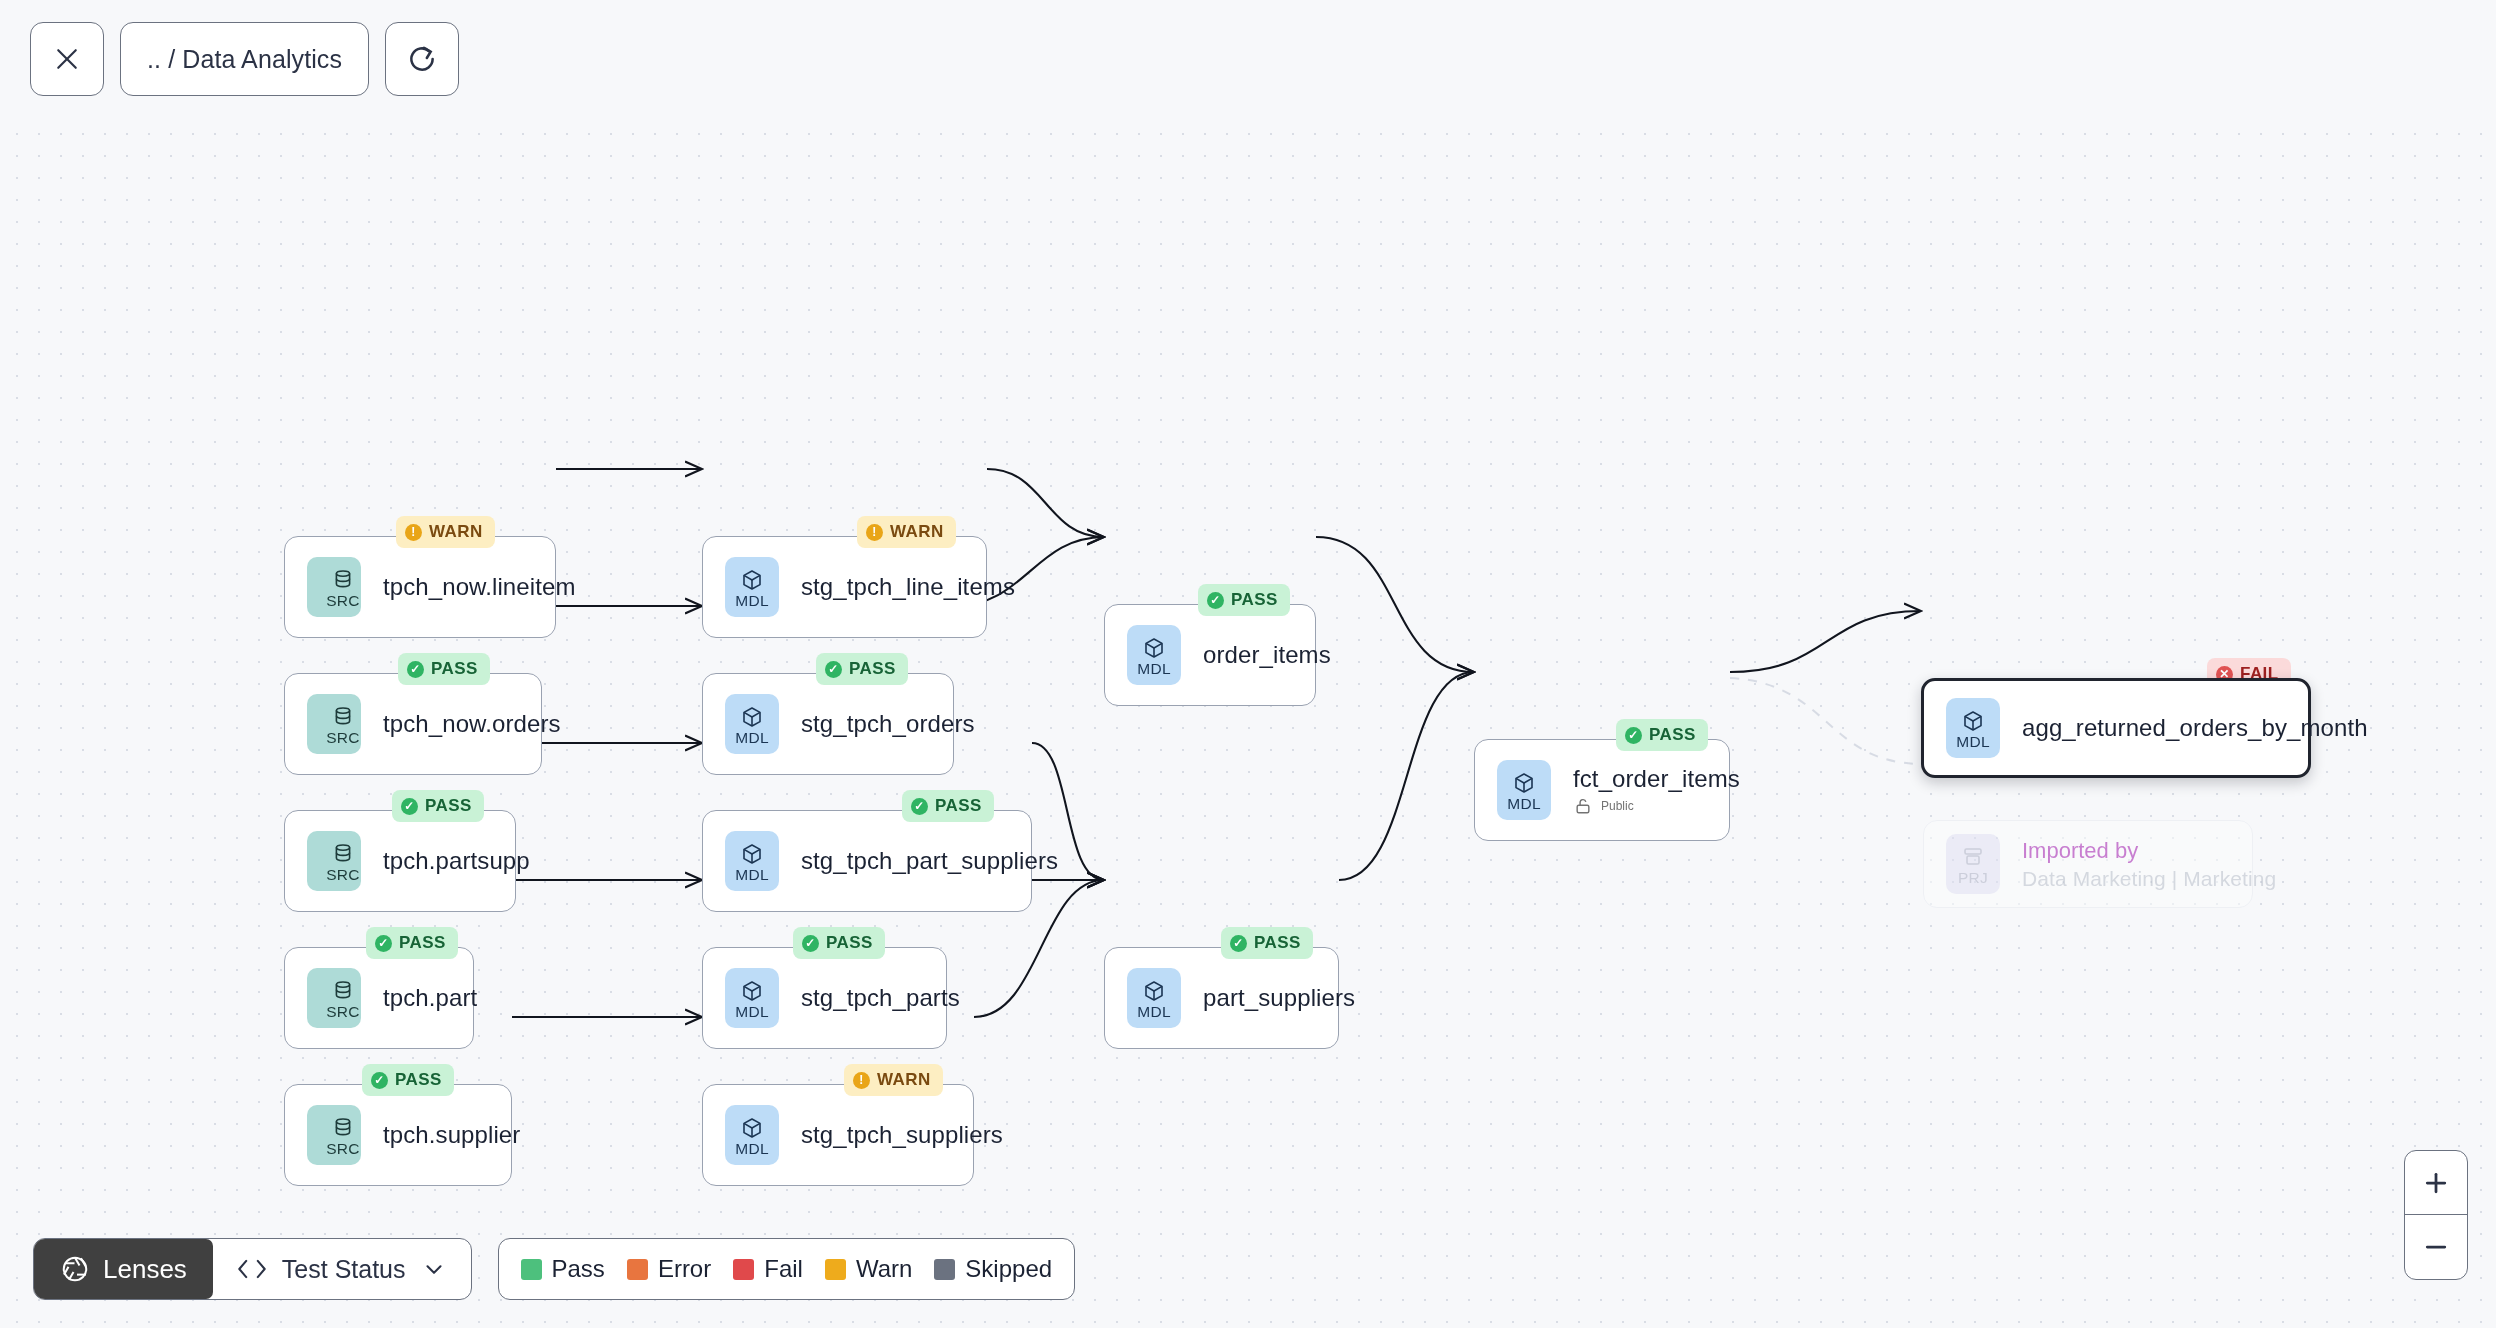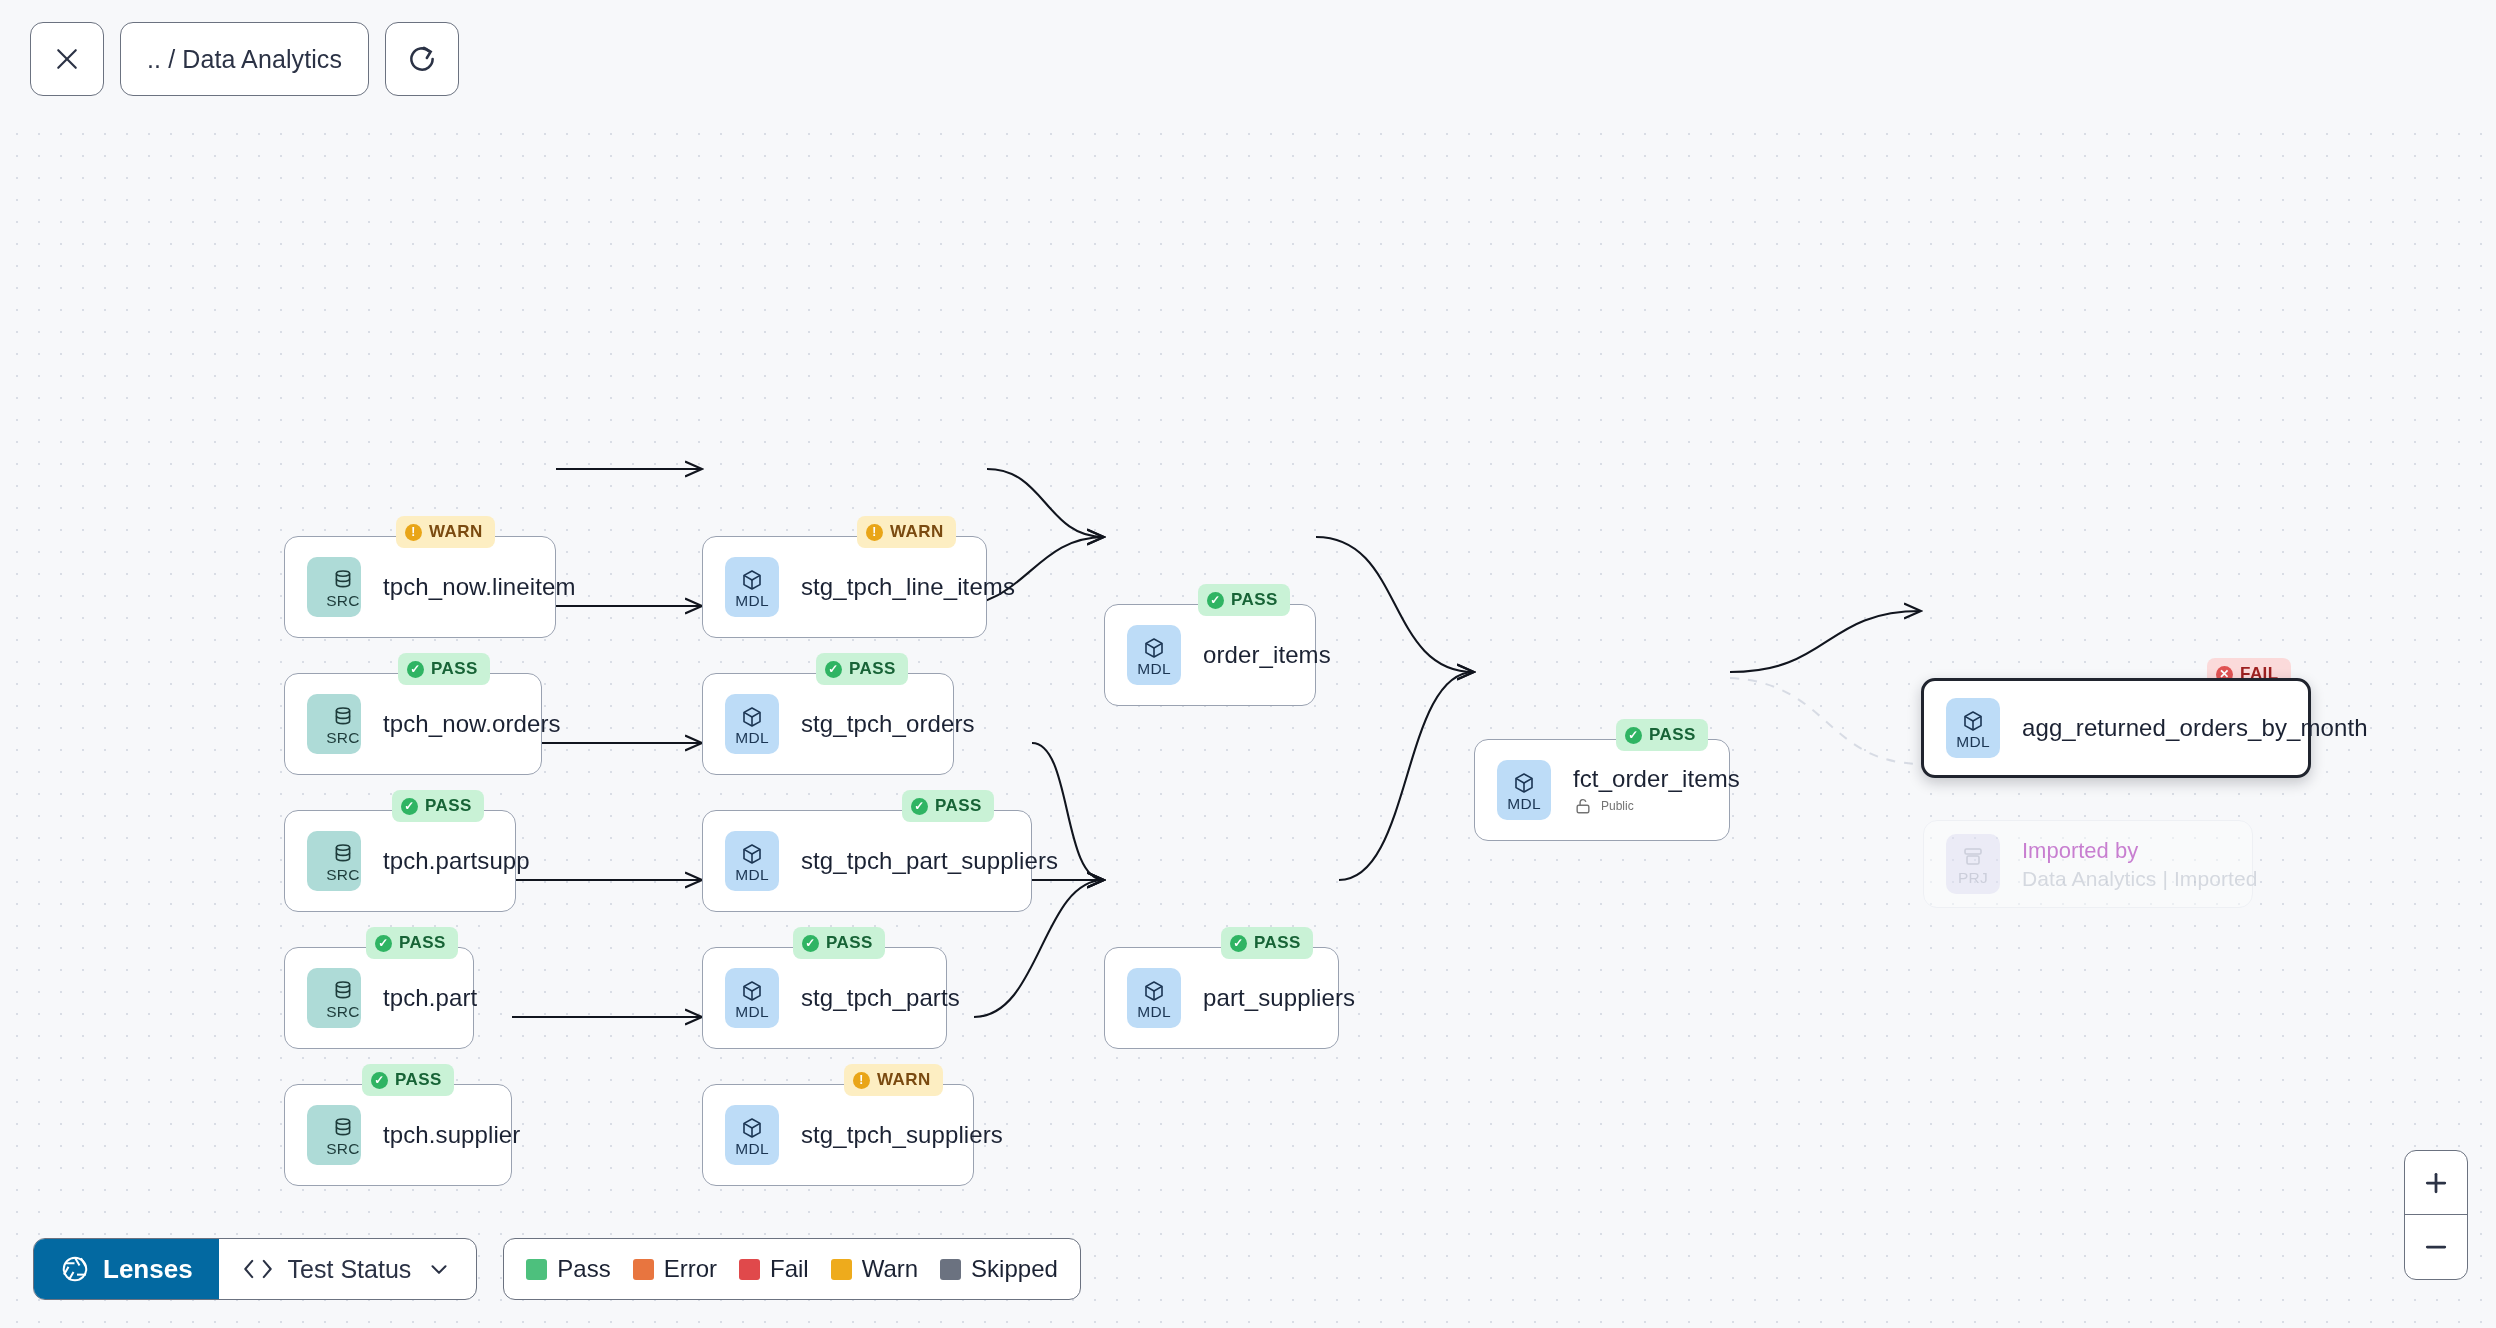--- a/index.html
+++ b/index.html
@@ -128,23 +128,23 @@
     position: absolute; left: 33px; bottom: 28px;
     display: flex; align-items: center; gap: 26px; z-index: 50;
   }
   #lens-group {
     display: flex; align-items: center;
     border-radius: 12px; overflow: hidden;
     border: 1.6px solid #6b7280;
     height: 62px; background: #fff;
   }
   #lenses-btn {
-    background: #0369a1; color: #ffffff;
+    background: #404040; color: #ffffff;
     height: 100%; display: flex; align-items: center; gap: 13px;
-    padding: 0 26px; font-size: 26px; font-weight: bold;
+    padding: 0 26px; font-size: 26px; font-weight: normal; border-radius: 7px;
   }
   #teststatus-btn {
     height: 100%; display: flex; align-items: center; gap: 15px;
     padding: 0 24px; font-size: 25px; color: #2b3245;
   }
   #legend {
     height: 62px; background: #fff;
     border: 1.6px solid #6b7280; border-radius: 12px;
     display: flex; align-items: center; gap: 22px;
     padding: 0 22px;
@@ -504,21 +504,21 @@
           <span class="glyph">
             <svg width="24" height="24" viewBox="0 0 24 24" fill="none" stroke="currentColor" stroke-width="1.6" stroke-linejoin="round">
               <rect x="4" y="4" width="16" height="5" rx="1.4"></rect>
               <rect x="6" y="11" width="12" height="8" rx="1.4"></rect>
             </svg>
           </span>
           <span class="tlabel">PRJ</span>
         </div>
         <div class="nbody">
           <div class="nsub">Imported by</div>
-          <div class="nlabel">Data Analytics | Imported</div>
+          <div class="nlabel">Data Marketing | Marketing</div>
         </div>
       </div>
     </div>
 </div>
 
 <div id="bottombar">
 
   <div id="lens-group">
     <div id="lenses-btn">
       <svg width="30" height="30" viewBox="0 0 24 24" fill="none" stroke="#ffffff" stroke-width="1.6">

